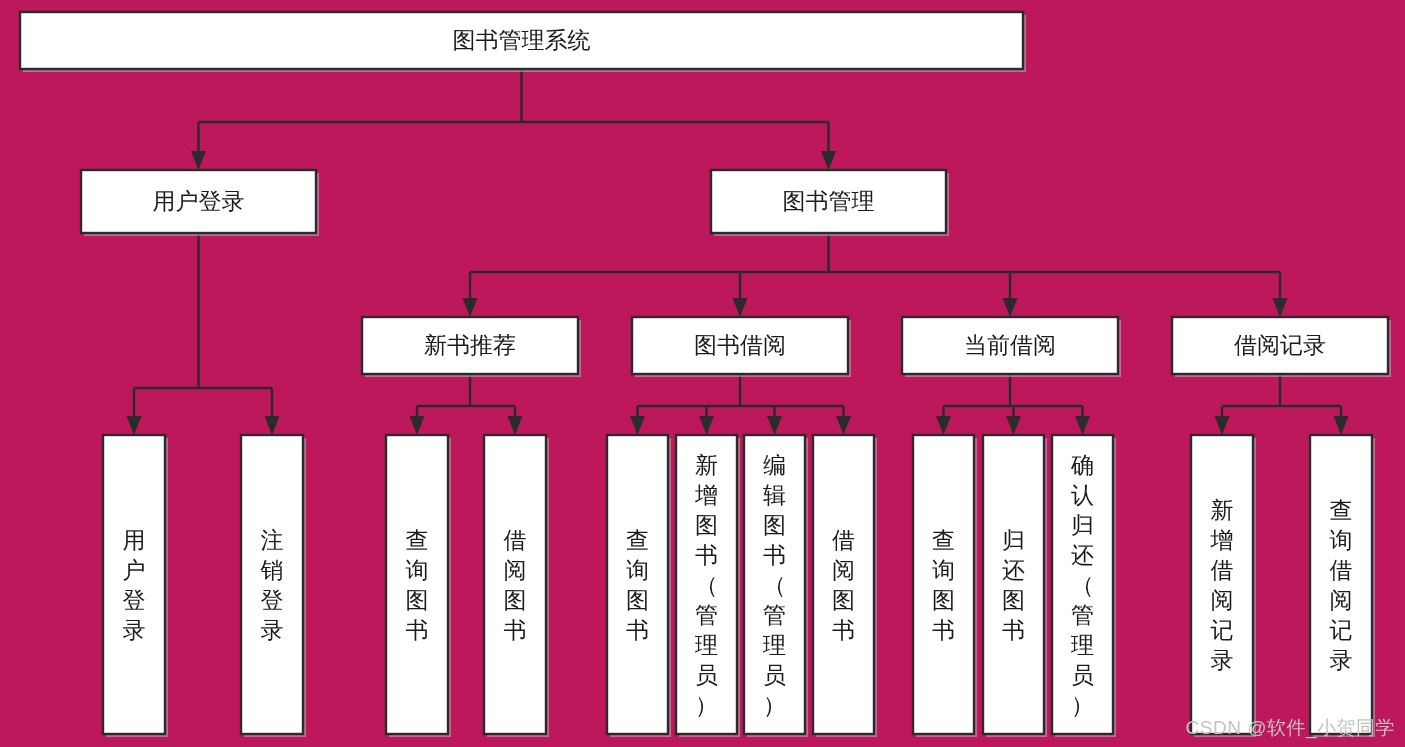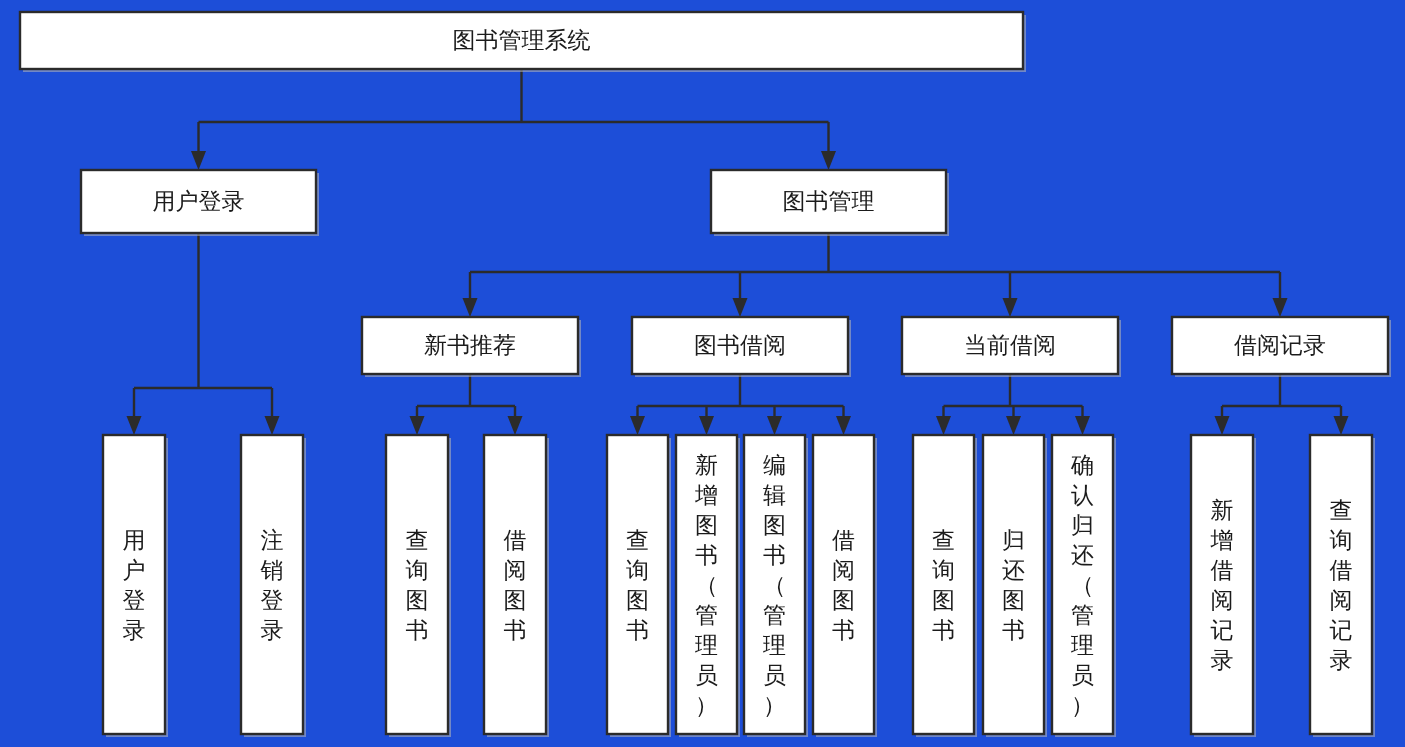--- a/index.html
+++ b/index.html
@@ -10,21 +10,21 @@
   body {
     width: 1405px;
     height: 747px;
     font-family: "Liberation Sans", "DejaVu Sans", sans-serif;
     overflow: hidden;
   }
   #diagram-root {
     position: relative;
     width: 1405px;
     height: 747px;
-    background: #1d4ed8;
+    background: #be185d;
   }
   svg.diagram {
     position: absolute;
     top: 0;
     left: 0;
     width: 1405px;
     height: 747px;
     display: block;
   }
   .node-box {
@@ -226,13 +226,14 @@
           <rect x="1191" y="435" width="62" height="299" class="node-box"></rect>
           <text x="1222" y="517.9" class="node-label-vertical"><tspan x="1222" dy="0">新</tspan><tspan x="1222" dy="30">增</tspan><tspan x="1222" dy="30">借</tspan><tspan x="1222" dy="30">阅</tspan><tspan x="1222" dy="30">记</tspan><tspan x="1222" dy="30">录</tspan></text>
         </g>
         <g>
           <rect x="1313" y="438" width="62" height="299" class="node-box-shadow"></rect>
           <rect x="1310" y="435" width="62" height="299" class="node-box"></rect>
           <text x="1341" y="517.9" class="node-label-vertical"><tspan x="1341" dy="0">查</tspan><tspan x="1341" dy="30">询</tspan><tspan x="1341" dy="30">借</tspan><tspan x="1341" dy="30">阅</tspan><tspan x="1341" dy="30">记</tspan><tspan x="1341" dy="30">录</tspan></text>
         </g>
       </g>
   </svg>
+  <div class="watermark">CSDN @软件_小贺同学</div>
 </div>
 
 </body></html>

